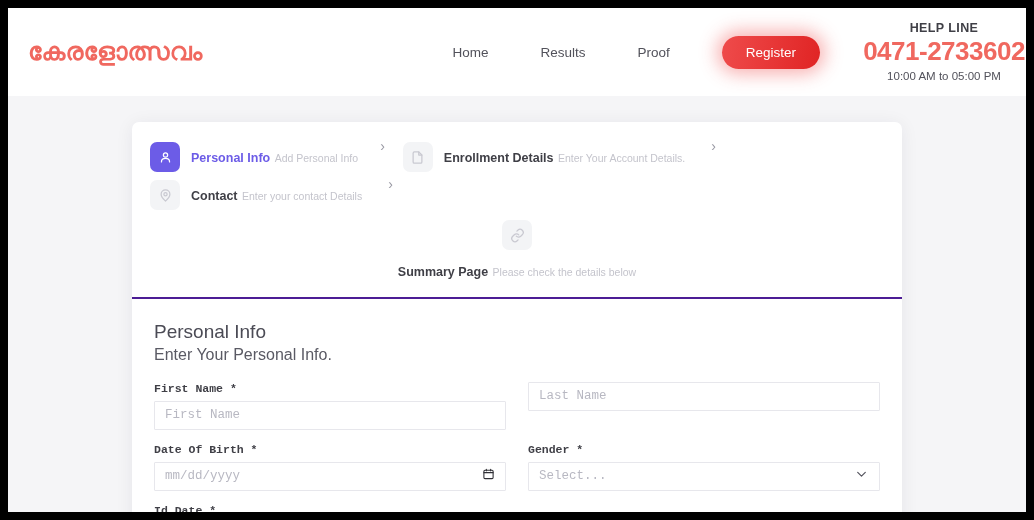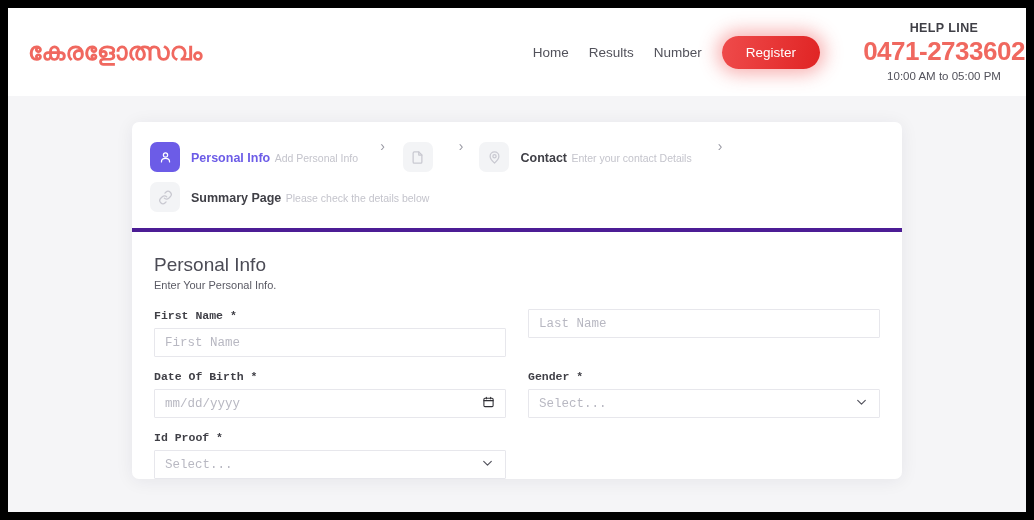--- a/index.html
+++ b/index.html
@@ -43,21 +43,21 @@
     font-weight: bold;
     color: #f0685f;
     letter-spacing: .2px;
     white-space: nowrap;
     padding-left: 8px;
   }
 
   .nav {
     display: flex;
     align-items: center;
-    gap: 20px;
+    gap: 52px;
     margin-left: auto;
     margin-right: 26px;
   }
 
   .nav-link {
     font-size: 13.5px;
     color: #52525b;
     text-decoration: none;
     white-space: nowrap;
   }
@@ -117,21 +117,21 @@
     border-radius: 7px;
     box-shadow: 0 2px 18px rgba(30,30,60,.07);
     overflow: hidden;
   }
 
   
   .stepper {
     padding: 16px 18px 12px 18px;
     display: flex;
     flex-wrap: wrap;
-    border-bottom: 4px solid #4c1d95;
+    border-bottom: 2px solid #4c1d95;
   }
 
   .step {
     display: flex;
     align-items: center;
     gap: 11px;
     padding: 4px 0;
     min-width: 0;
   }
 
@@ -173,21 +173,21 @@
 
   
   .form-area { padding: 22px 22px 0 22px; }
 
   .form-title {
     font-size: 19px;
     color: #4b4b55;
     font-weight: normal;
   }
   .form-sub {
-    font-size: 11px;
+    font-size: 16px;
     color: #5a5a64;
     margin-top: 3px;
   }
 
   .grid {
     margin-top: 18px;
     display: grid;
     grid-template-columns: 1fr 1fr;
     column-gap: 22px;
     row-gap: 13px;
@@ -237,21 +237,21 @@
 
 <div class="frame">
 
   <header class="site-header">
 
     <div class="brand">കേരളോത്സവം</div>
 
     <nav class="nav">
       <a class="nav-link" href="#">Home</a>
       <a class="nav-link" href="#">Results</a>
-      <a class="nav-link" href="#">Number</a>
+      <a class="nav-link" href="#">Proof</a>
       <button class="register-btn">Register</button>
     </nav>
 
     <div class="helpline">
       <div class="helpline-title">HELP LINE</div>
       <div class="helpline-number">0471-2733602</div>
       <div class="helpline-hours">10:00 AM to 05:00 PM</div>
     </div>
   </header>
 
@@ -275,40 +275,44 @@
 
         <span class="step-chevron">›</span>
 
         <div class="step">
           <span class="step-icon">
             <svg width="15" height="15" viewBox="0 0 24 24" fill="none" stroke="#c9c9d1" stroke-width="2" stroke-linecap="round" stroke-linejoin="round">
               <path d="M14 3H7a2 2 0 0 0-2 2v14a2 2 0 0 0 2 2h10a2 2 0 0 0 2-2V8z"></path>
               <path d="M14 3v5h5"></path>
             </svg>
           </span>
+          <span class="step-text">
+            <span class="step-title">Enrollment Details</span>
+            <span class="step-sub">Enter Your Account Details.</span>
+          </span>
         </div>
 
         <span class="step-chevron wide">›</span>
 
         <div class="step">
           <span class="step-icon">
             <svg width="15" height="15" viewBox="0 0 24 24" fill="none" stroke="#c9c9d1" stroke-width="2" stroke-linecap="round" stroke-linejoin="round">
               <path d="M12 21s7-6.2 7-11a7 7 0 1 0-14 0c0 4.8 7 11 7 11z"></path>
               <circle cx="12" cy="10" r="2.6"></circle>
             </svg>
           </span>
           <span class="step-text">
             <span class="step-title">Contact</span>
             <span class="step-sub">Enter your contact Details</span>
           </span>
         </div>
 
         <span class="step-chevron wide">›</span>
 
-        <div class="step" style="width:100%;margin-top:2px;">
+        <div class="step" style="width:100%;margin-top:2px;flex-direction:column;">
           <span class="step-icon">
             <svg width="15" height="15" viewBox="0 0 24 24" fill="none" stroke="#c9c9d1" stroke-width="2" stroke-linecap="round" stroke-linejoin="round">
               <path d="M10 13a5 5 0 0 0 7.1.2l2.5-2.5a5 5 0 0 0-7.1-7.1l-1.4 1.4"></path>
               <path d="M14 11a5 5 0 0 0-7.1-.2l-2.5 2.5a5 5 0 0 0 7.1 7.1l1.4-1.4"></path>
             </svg>
           </span>
           <span class="step-text">
             <span class="step-title">Summary Page</span>
             <span class="step-sub">Please check the details below</span>
           </span>
@@ -355,21 +359,21 @@
               <span>Select...</span>
               <span class="chev">
                 <svg width="13" height="13" viewBox="0 0 24 24" fill="none" stroke="#55555f" stroke-width="2.2" stroke-linecap="round" stroke-linejoin="round">
                   <path d="M5 9l7 7 7-7"></path>
                 </svg>
               </span>
             </div>
           </div>
 
           <div>
-            <label class="field-label">Id Proof *</label>
+            <label class="field-label">Id Date *</label>
             <div class="control select">
               <span>Select...</span>
               <span class="chev">
                 <svg width="13" height="13" viewBox="0 0 24 24" fill="none" stroke="#55555f" stroke-width="2.2" stroke-linecap="round" stroke-linejoin="round">
                   <path d="M5 9l7 7 7-7"></path>
                 </svg>
               </span>
             </div>
           </div>
 

